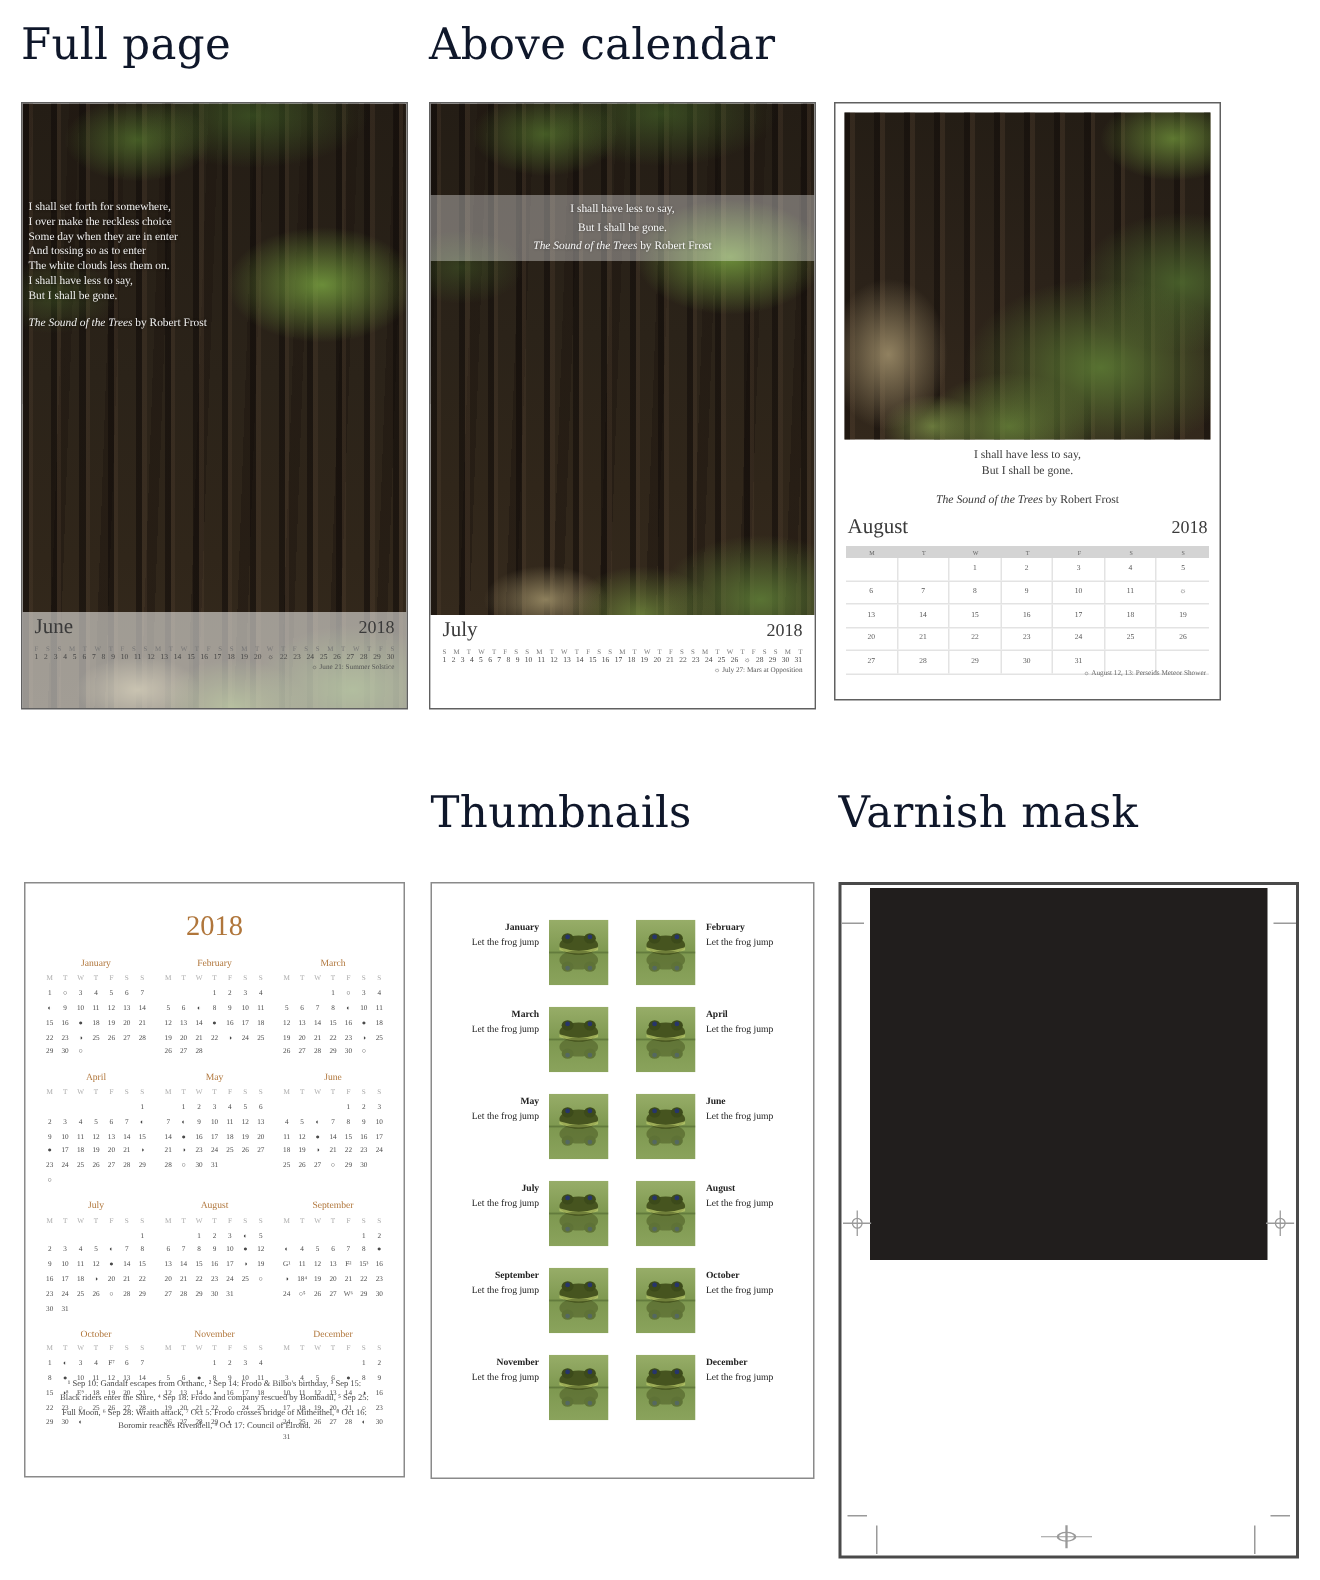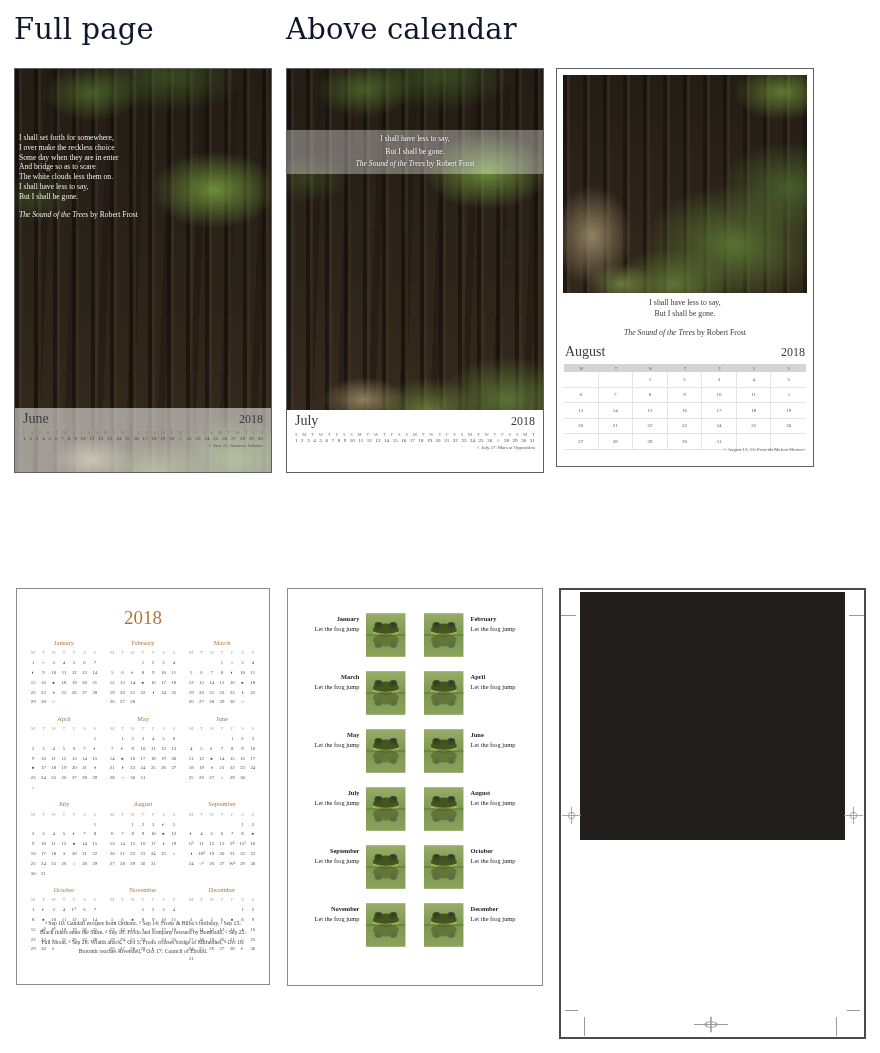--- a/index.html
+++ b/index.html
@@ -147,21 +147,21 @@
 
   <div class="caption" style="left:14px;top:12px;width:258px;">Full page</div>
   <div class="caption" style="left:286px;top:12px;width:258px;">Above calendar</div>
 
   <div class="panel" style="left:14px;top:68px;width:258px;height:405px;">
     <div class="forest-tall"></div>
     <div class="poem-block">
       <div>I shall set forth for somewhere,</div>
       <div>I over make the reckless choice</div>
       <div>Some day when they are in enter</div>
-      <div>And bridge so as to scare</div>
+      <div>And tossing so as to enter</div>
       <div>The white clouds less them on.</div>
       <div>I shall have less to say,</div>
       <div>But I shall be gone.</div>
       <div class="poem-attr"><span class="poem-title">The Sound of the Trees</span><span> by Robert Frost</span></div>
     </div>
     <div class="strip translucent">
       <div class="strip-head">
         <span class="strip-month">June</span>
         <span class="strip-year">2018</span>
       </div>
@@ -378,20 +378,22 @@
           <div class="ag-cell">29</div>
           <div class="ag-cell">30</div>
           <div class="ag-cell">31</div>
           <div class="ag-cell"></div>
           <div class="ag-cell"></div>
         </div>
       </div>
     <div class="ag-note">☼ August 12, 13: Perseids Meteor Shower</div>
   </div>
 
+  <div class="caption" style="left:287px;top:524px;width:256px;">Thumbnails</div>
+  <div class="caption" style="left:559px;top:524px;width:307px;">Varnish mask</div>
 
   <div class="panel" style="left:16px;top:588px;width:254px;height:397px;border-color:#8a8a8a;">
     <div class="yp-title">2018</div>
     <div class="yp-grid" id="yp-months">
         <div class="yp-month">
           <div class="yp-month-name">January</div>
           <div class="yp-row yp-hrow">
             <span class="yp-cell">M</span>
             <span class="yp-cell">T</span>
             <span class="yp-cell">W</span>

